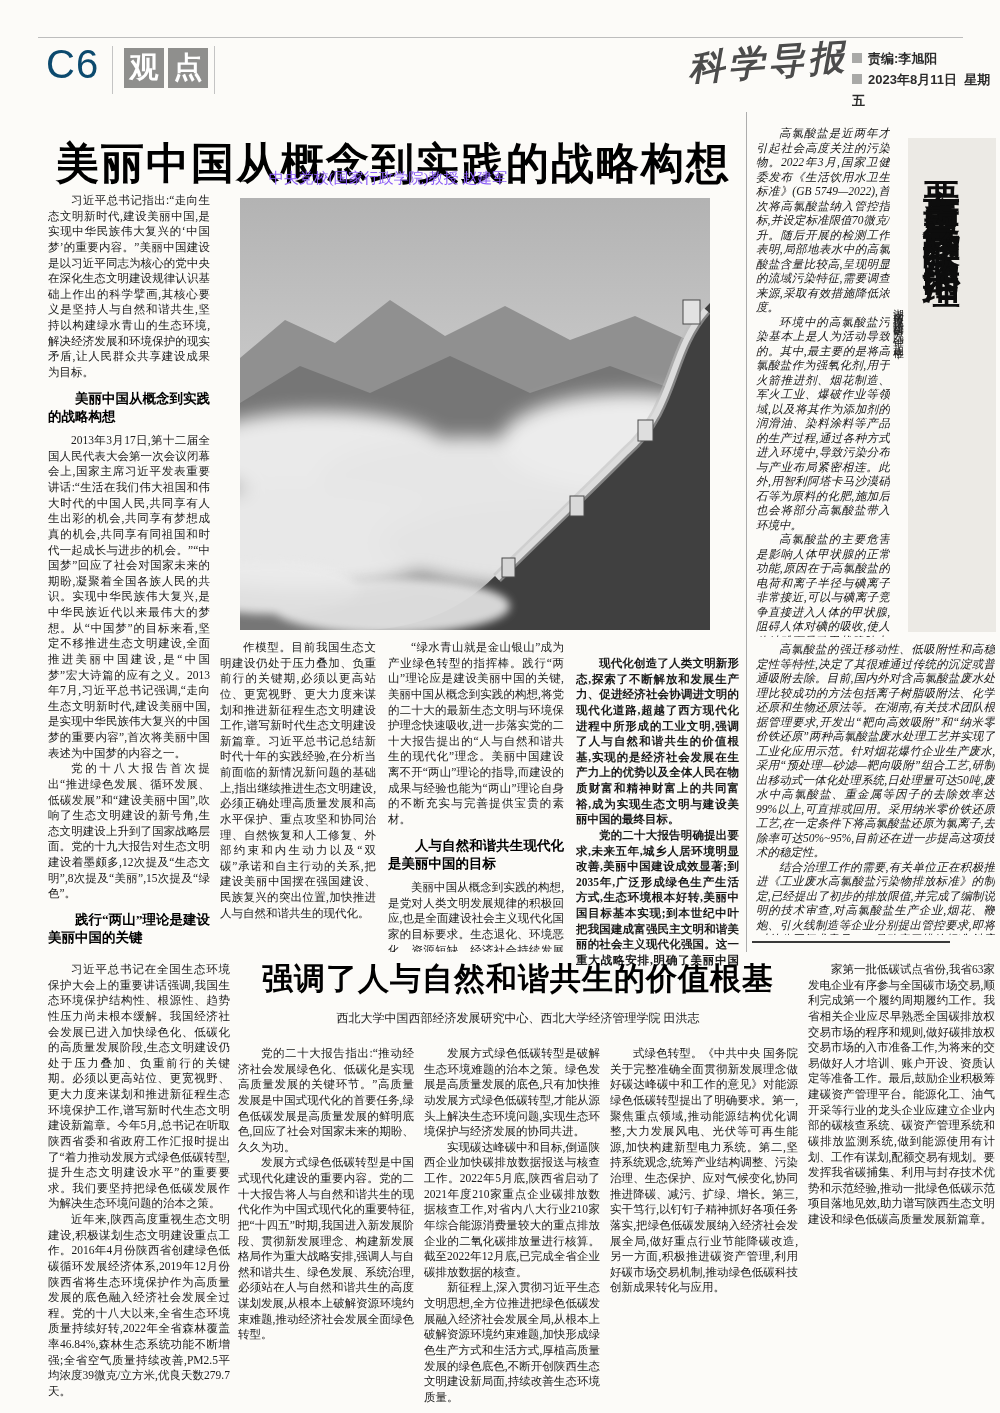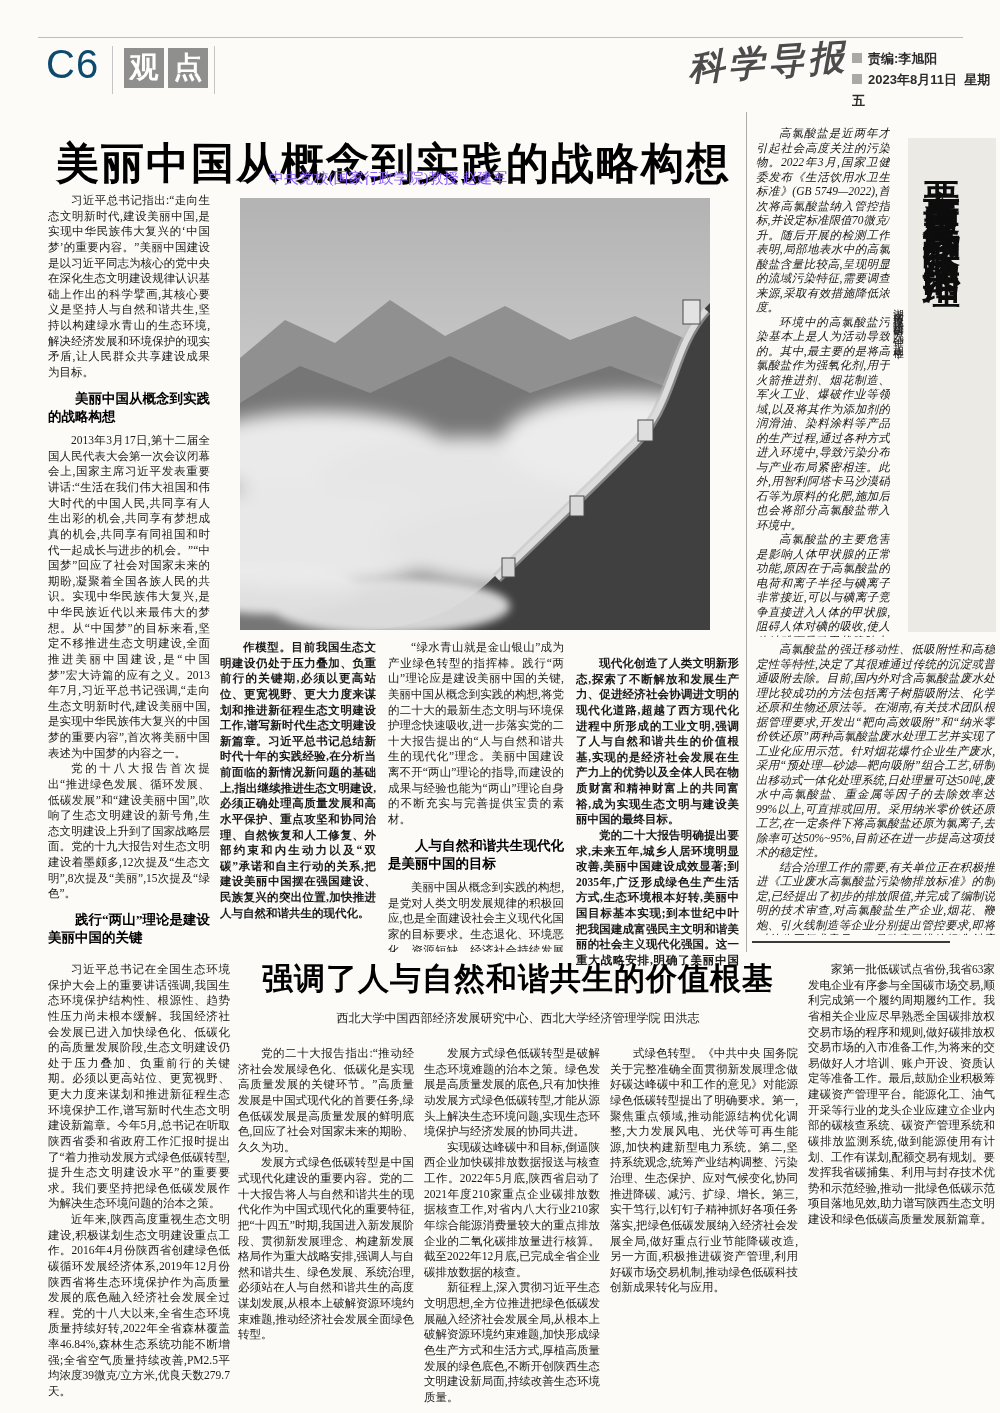--- a/index.html
+++ b/index.html
@@ -22,21 +22,21 @@
   .pubinfo .sq{display:inline-block;width:10px;height:10px;background:#a9a9a7;margin-right:6px;}
   
   .m-title{left:56px;top:106px;width:664px;text-align:center;
            font-family:Liberation Mono, monospace;font-size:43px;font-weight:900;
            letter-spacing:2px;color:#000;white-space:nowrap;}
   .m-byline{left:56px;top:169px;width:664px;text-align:center;font-size:15px;color:#8b5cf6;}
   .bodytext{font-size:11.5px;line-height:1.36;text-align:justify;overflow:hidden;}
   .bodytext .para{margin:0;text-indent:2em;}
   .bodytext .subhead{font-size:13.5px;font-weight:bold;margin:9px 0 7px;text-indent:2em;color:#000;}
   .mcol1{left:48px;top:193px;width:162px;height:758px;}
-  .mcol2{left:220px;top:640px;width:156px;height:312px;font-weight:bold;}
+  .mcol2{left:220px;top:640px;width:156px;height:312px;}
   .mcol3{left:388px;top:640px;width:176px;height:312px;}
   .mcol4{left:576px;top:656px;width:163px;height:312px;font-weight:bold;}
   .photo{left:240px;top:198px;width:470px;height:432px;background:#cfcfcf;}
   .photo svg{display:block;}
   
   .vsep{left:746px;top:112px;width:1px;height:840px;background:#adadad;}
   .kai{font-style:italic;font-size:11.5px;line-height:14.5px;text-align:justify;overflow:hidden;color:#161616;}
   .kai .para{margin:0;text-indent:2em;}
   .s-narrow{left:756px;top:126px;width:134px;height:511px;font-style:italic;}
   .s-panel{left:908px;top:138px;width:88px;height:494px;background:#eceae5;}

